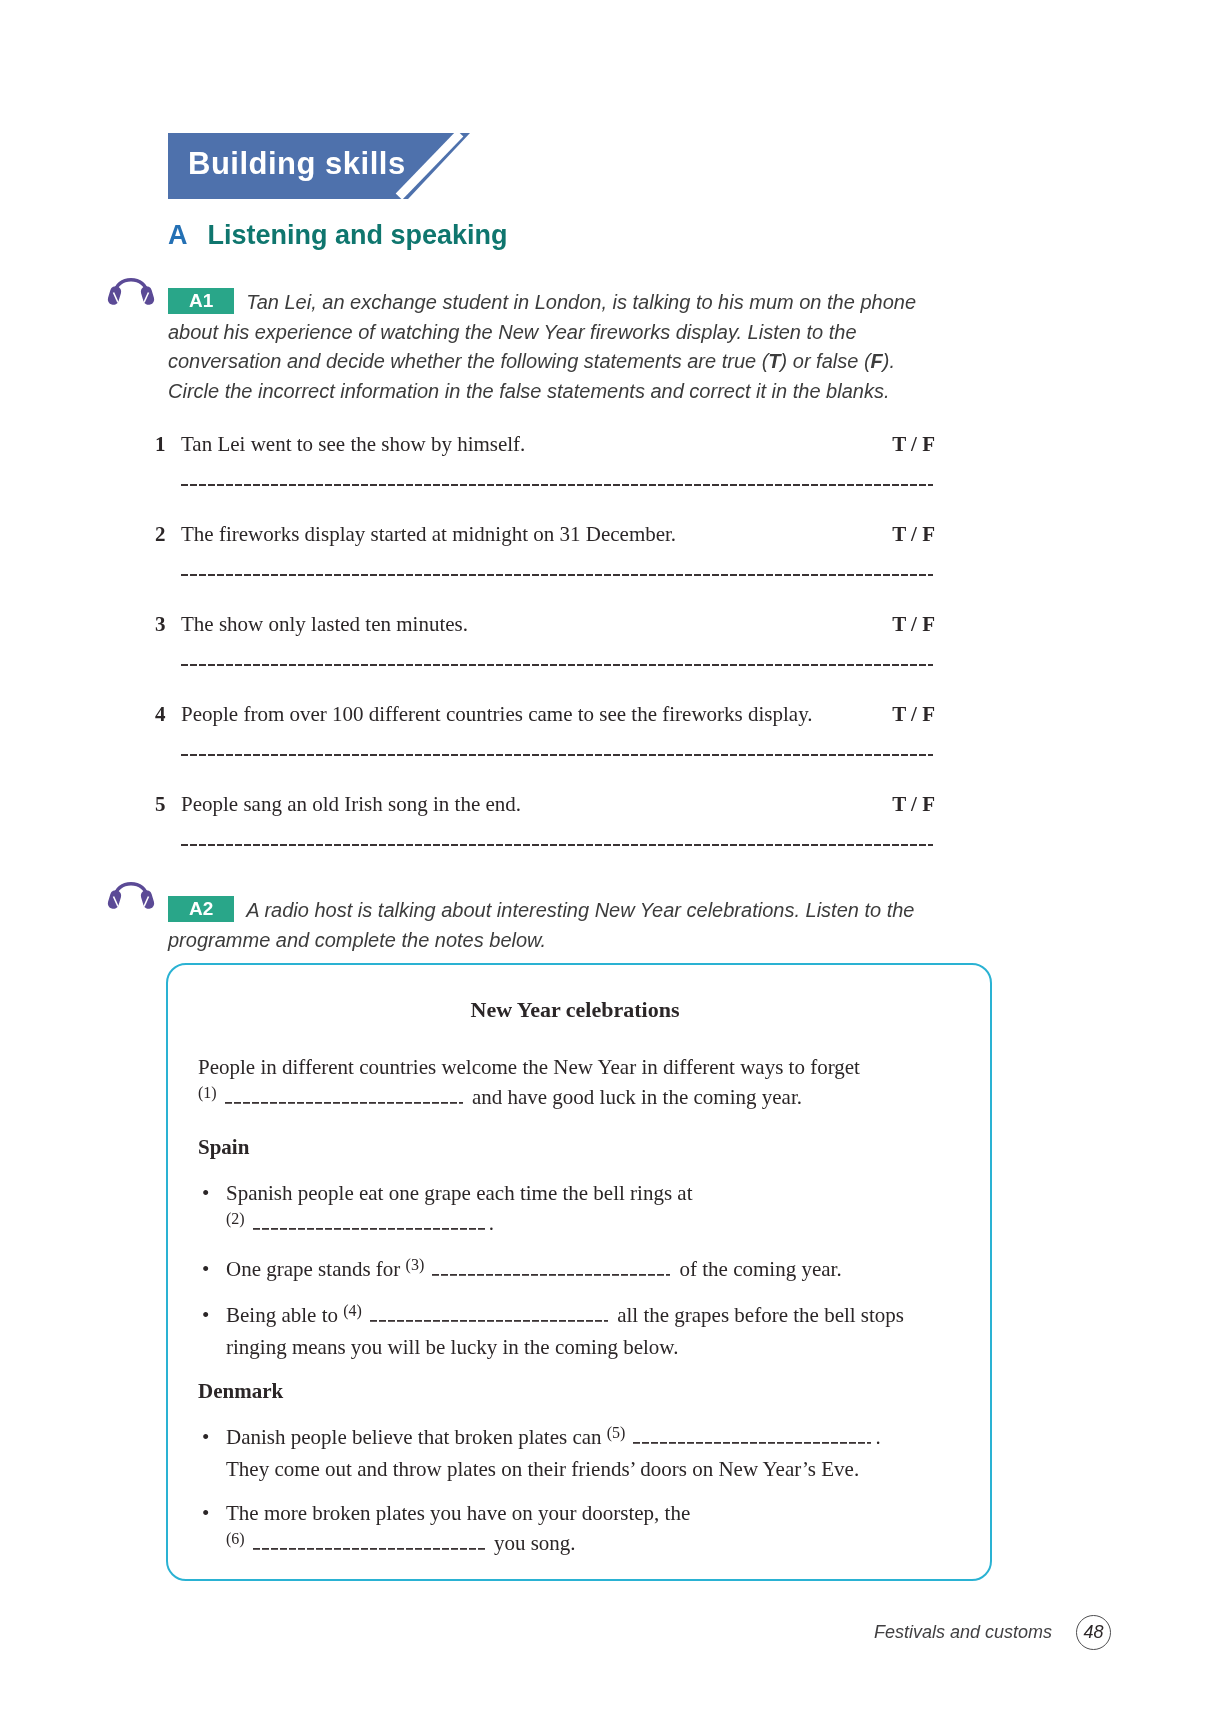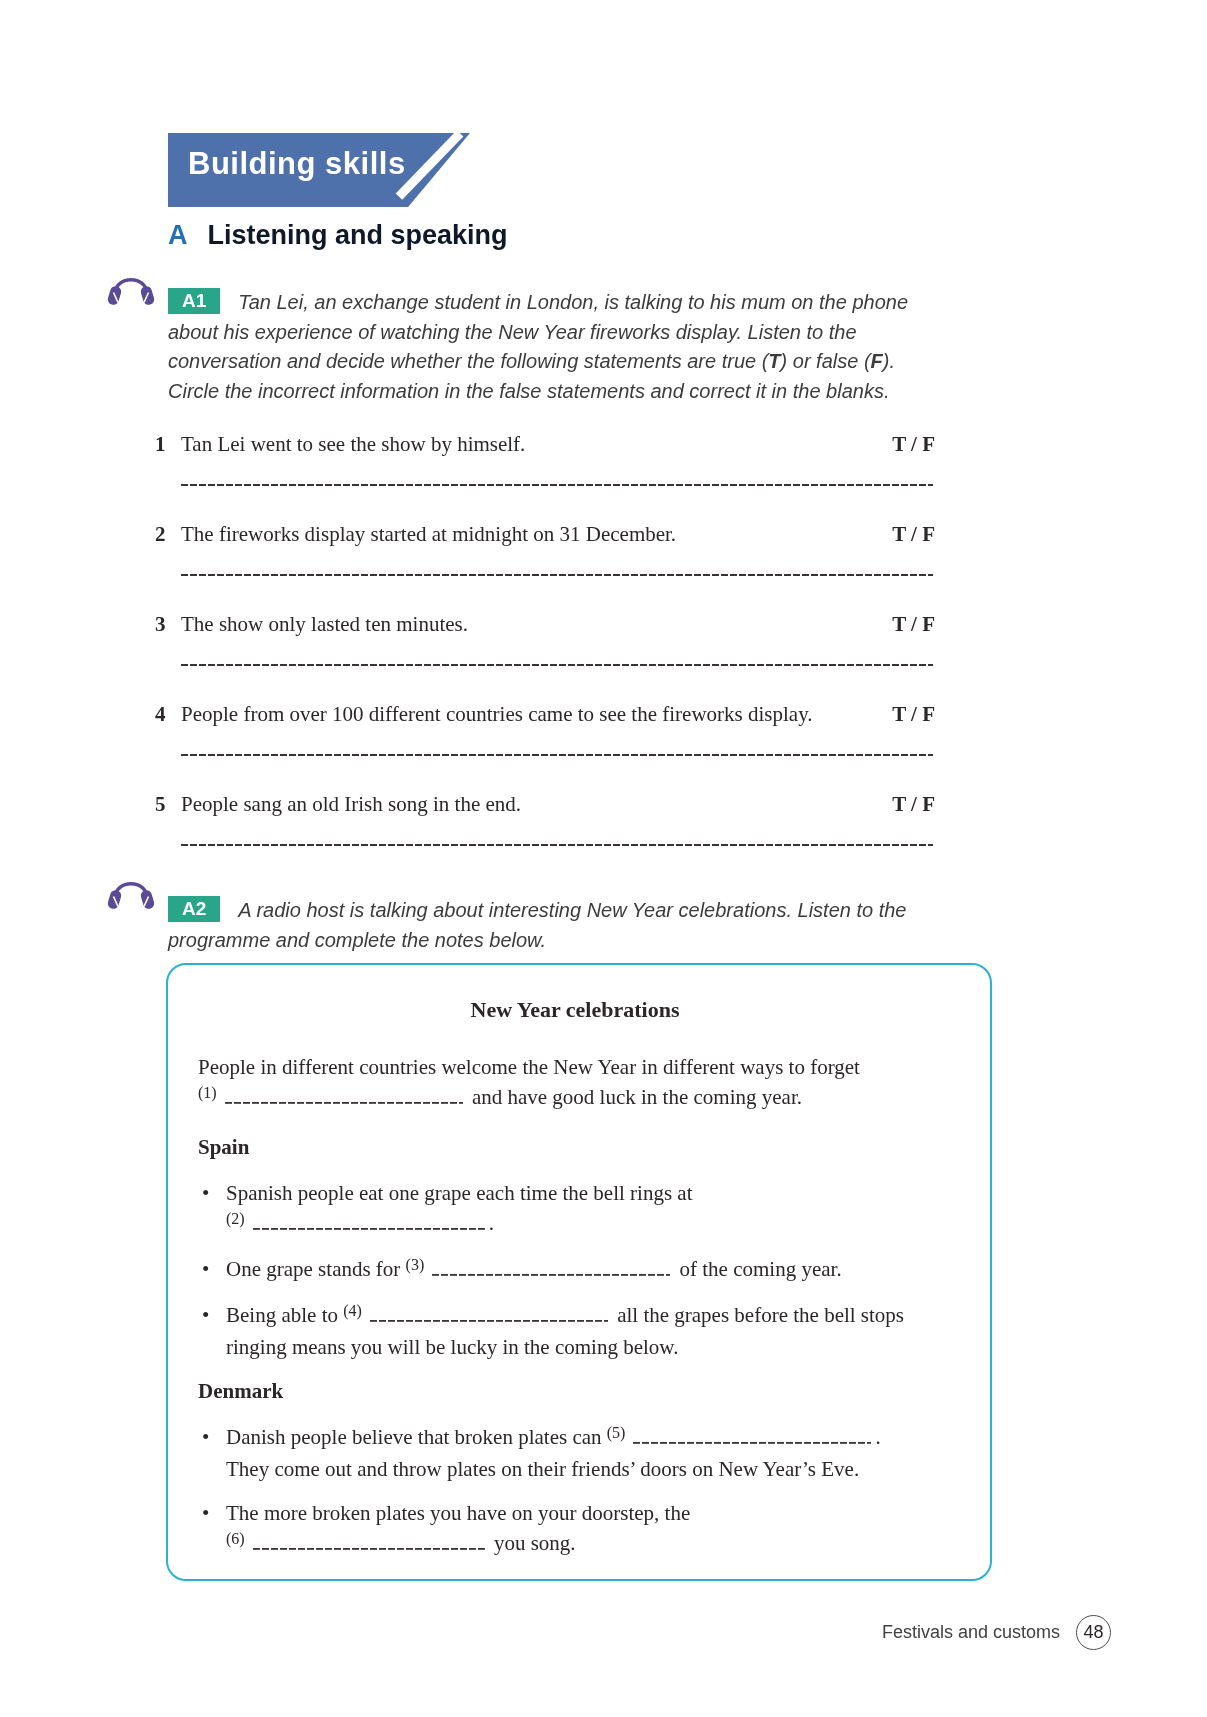--- a/index.html
+++ b/index.html
@@ -9,21 +9,21 @@
     background:#ffffff;
     position:relative;
     overflow:hidden;
     font-family:"Liberation Serif", serif;
     color:#2b2627;
   }
 
   
   .banner {
     position:absolute; left:168px; top:133px;
-    width:302px; height:74px;
+    width:302px; height:66px;
     background:#4e71ac;
     clip-path:polygon(0 0, 100% 0, 79.5% 100%, 0 100%);
   }
   .banner-slash {
     position:absolute; left:257px; top:-12px;
     width:9px; height:88px;
     background:#ffffff;
     transform:rotate(44deg);
   }
   .banner-title {
@@ -36,21 +36,21 @@
   }
 
   
   .section-heading {
     position:absolute; left:168px; top:220px;
     font-family:"Liberation Sans", sans-serif;
     font-weight:bold; font-size:27px;
     white-space:nowrap;
   }
   .section-letter { color:#2470b4; margin-right:20px; }
-  .section-title  { color:#0f172a; }
+  .section-title  { color:#0f766e; }
 
   
   .hp { position:absolute; width:54px; height:48px; }
   .hp-a1 { left:104px; top:262px; }
   .hp-a2 { left:104px; top:866px; }
 
   
   .instr {
     position:absolute; left:168px;
     width:782px;
@@ -58,22 +58,22 @@
     font-style:italic; font-size:20px; line-height:1.48;
     color:#3c3c3c;
   }
   .instr-a1 { top:268px; }
   .instr-a2 { top:876px; }
   .badge {
     display:inline-block;
     background:#29a689; color:#ffffff;
     font-family:"Liberation Sans", sans-serif;
     font-style:normal; font-weight:bold; font-size:19px;
-    line-height:26px; padding:0 14px;
-    margin-right:18px;
+    line-height:26px; padding:0 21px;
+    margin-right:12px;
     vertical-align:2px;
   }
   .instr b { font-style:italic; }
 
   
   .statements {
     position:absolute; left:155px; top:430px;
     width:780px;
     font-size:21px; line-height:28px;
   }
@@ -113,23 +113,23 @@
     display:inline-block; width:238px; height:16px;
     background-image:repeating-linear-gradient(90deg, #3a3334 0 7px, transparent 7px 9px);
     background-size:100% 1.8px; background-repeat:no-repeat; background-position:0 100%;
     margin:0 4px;
   }
   .blank-sm { width:232px; }
 
   
   .footer {
     position:absolute; top:1615px; right:96px;
-    display:flex; align-items:center; gap:16px;
-    font-family:"Liberation Sans", sans-serif;
-    font-size:18px; color:#414042;
+    display:flex; align-items:center; gap:24px;
+    font-family:"Liberation Sans", sans-serif;
+    font-size:18px; color:#414042;font-style:italic;
   }
   .page-circle {
     width:35px; height:35px; border-radius:50%;
     border:1.6px solid #4d4d4f;
     display:flex; align-items:center; justify-content:center;
     box-sizing:border-box;
     font-size:18px; color:#2b2627;
   }
 </style>
 </head>

